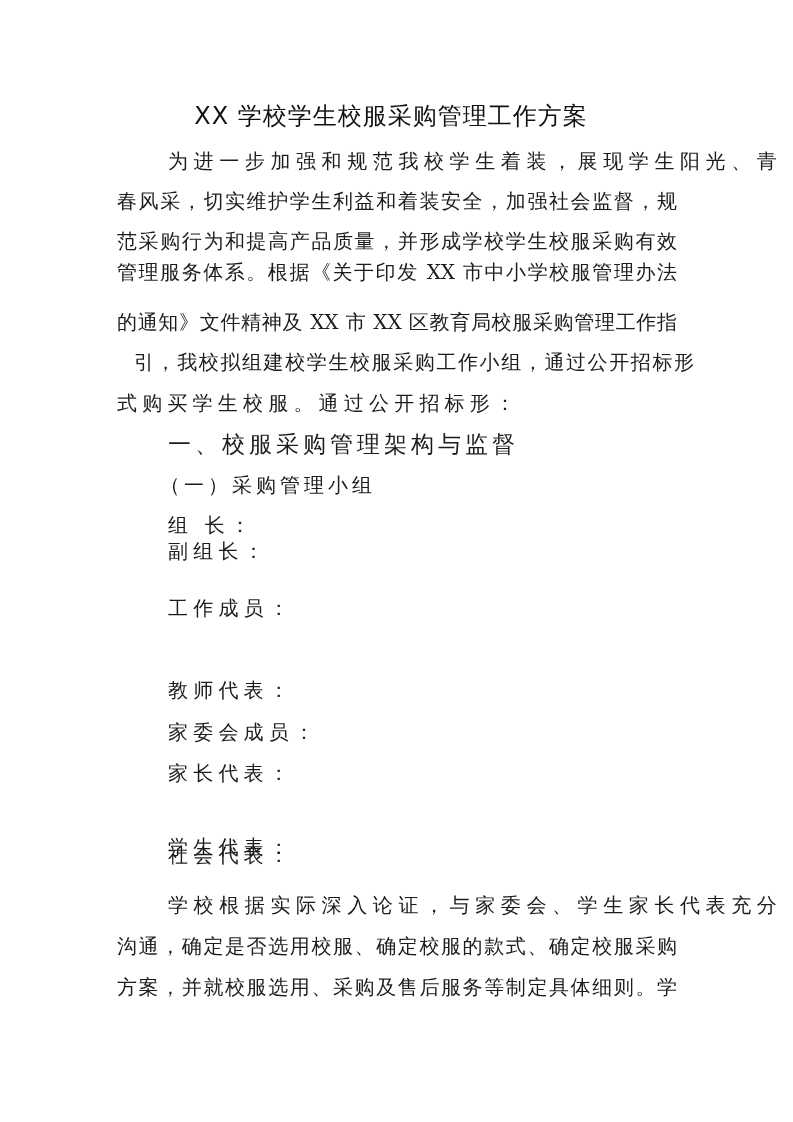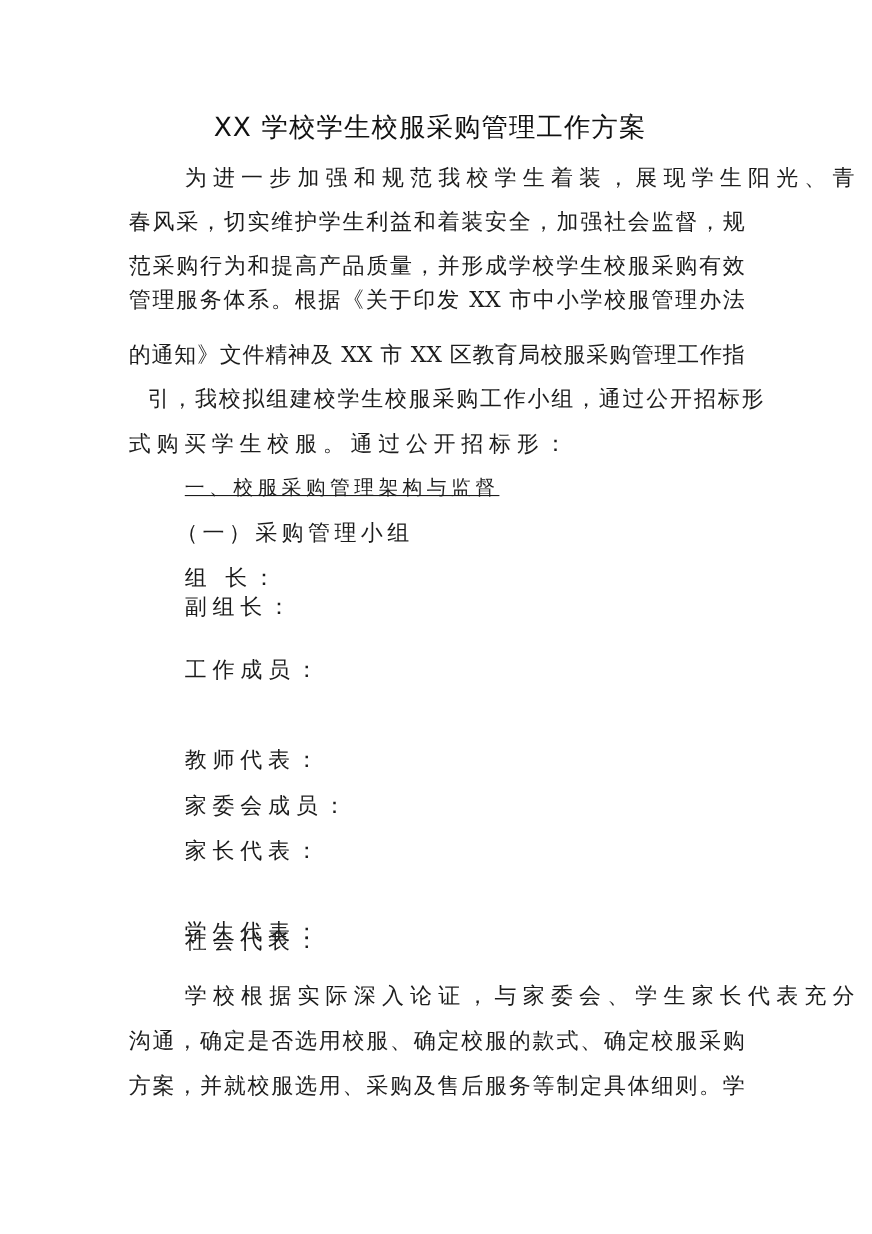--- a/index.html
+++ b/index.html
@@ -35,39 +35,39 @@
     .line {
       position: absolute;
       font-size: 20px;
       line-height: 30px;
       white-space: nowrap;
       color: #1c1c1c;
       letter-spacing: 5.2px;
     }
     .full { left: 117px; width: 560px; text-align: justify; text-align-last: justify; letter-spacing: 0; }
     .indent { left: 168px; }
-    .heading { font-family: "DejaVu Sans", "Liberation Sans", sans-serif; font-size: 18px; letter-spacing: 4px; text-decoration: underline; }
+    .heading { font-family: "DejaVu Sans", "Liberation Sans", sans-serif; font-size: 23px; letter-spacing: 4px; }
   </style>
 </head>
 <body>
 
 <div class="page">
 
   <div class="title">XX 学校学生校服采购管理工作方案</div>
 
   <div class="line indent" style="top:146px; letter-spacing:5.6px;">为进一步加强和规范我校学生着装，展现学生阳光、青</div>
   <div class="line full" style="top:186px;">春风采，切实维护学生利益和着装安全，加强社会监督，规</div>
   <div class="line full" style="top:226px;">范采购行为和提高产品质量，并形成学校学生校服采购有效</div>
   <div class="line full" style="top:257px;">管理服务体系。根据《关于印发 XX 市中小学校服管理办法</div>
   <div class="line full" style="top:307px;">的通知》文件精神及 XX 市 XX 区教育局校服采购管理工作指</div>
   <div class="line full" style="top:347px;margin-left:17px;">引，我校拟组建校学生校服采购工作小组，通过公开招标形</div>
   <div class="line" style="left:117px; top:388px;">式购买学生校服。通过公开招标形：</div>
 
   <div class="line indent heading" style="top:429px;">一、校服采购管理架构与监督</div>
-  <div class="line" style="left:160px; top:470px; letter-spacing:4px;font-family:Liberation Serif, serif;">（一）采购管理小组</div>
+  <div class="line" style="left:160px; top:470px; letter-spacing:4px;">（一）采购管理小组</div>
 
   <div class="line indent" style="top:510px;">组  长：</div>
   <div class="line indent" style="top:536px;">副组长：</div>
   <div class="line indent" style="top:593px;">工作成员：</div>
   <div class="line indent" style="top:675px;">教师代表：</div>
   <div class="line indent" style="top:717px;">家委会成员：</div>
   <div class="line indent" style="top:758px;">家长代表：</div>
   <div class="line indent" style="top:832px;">学生代表：</div>
   <div class="line indent" style="top:840px;">社会代表：</div>
 

